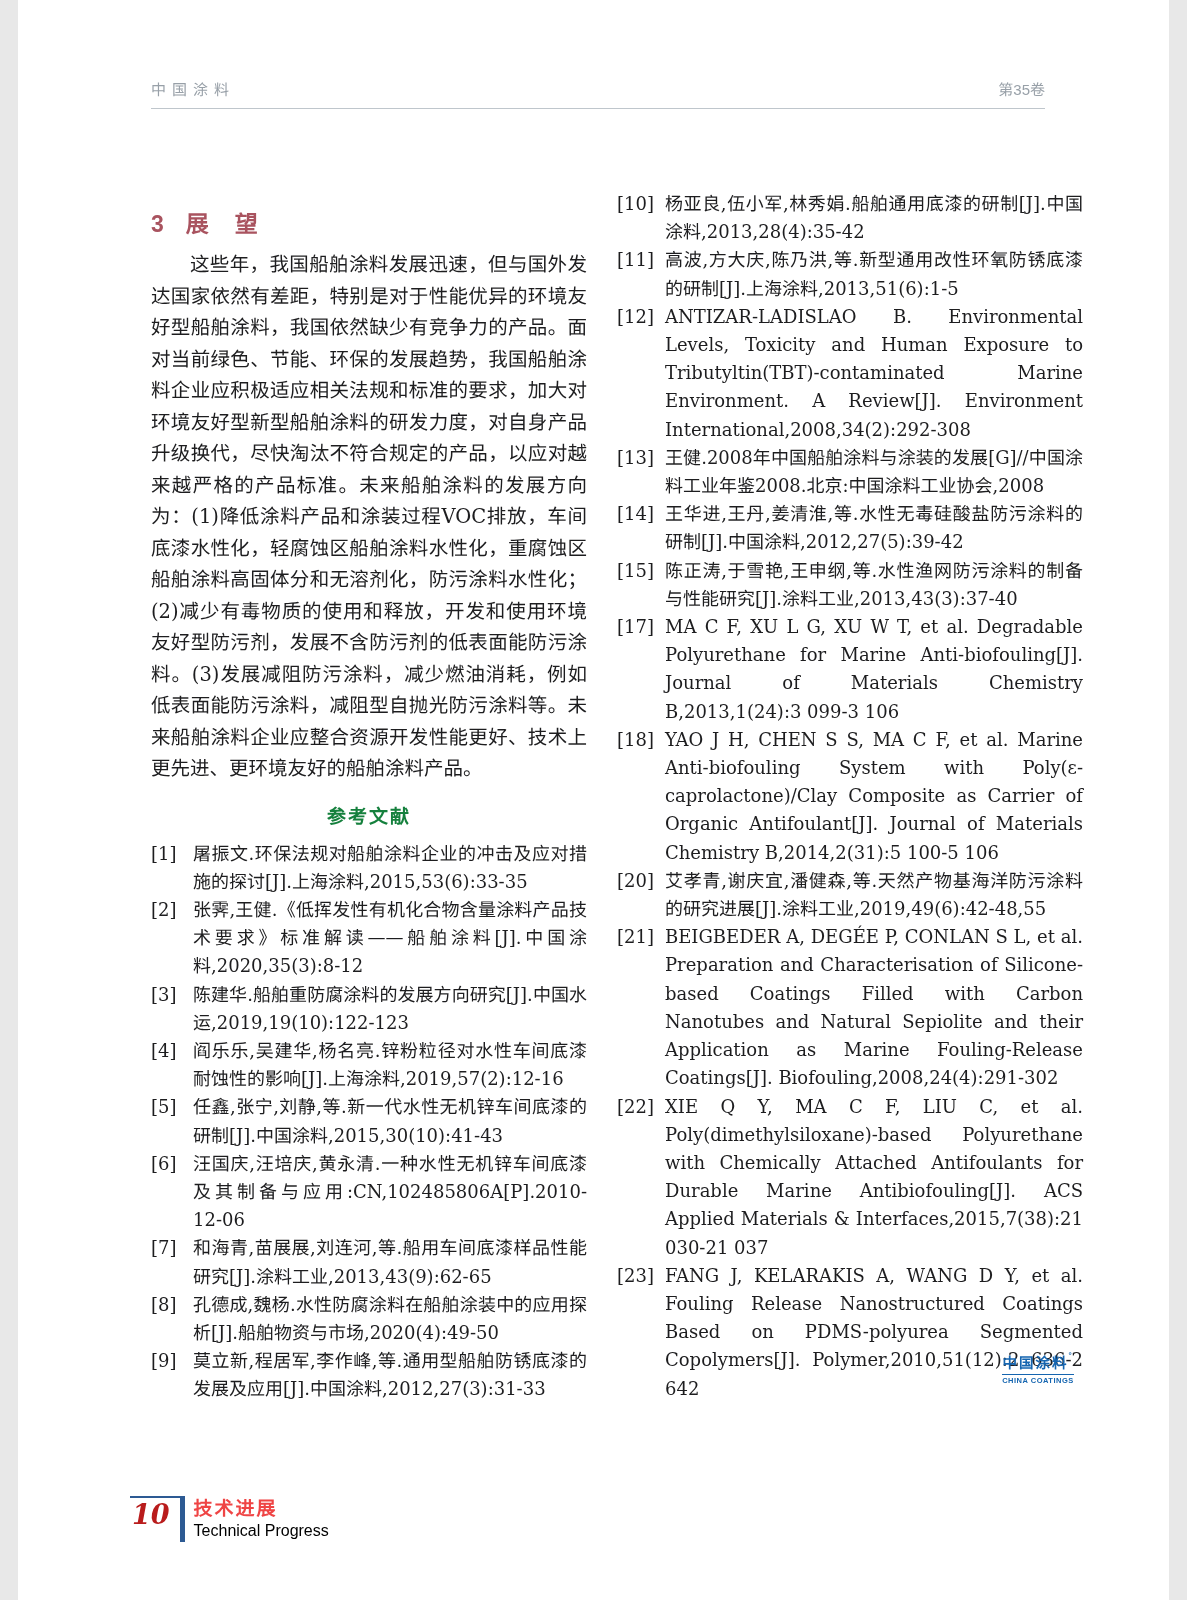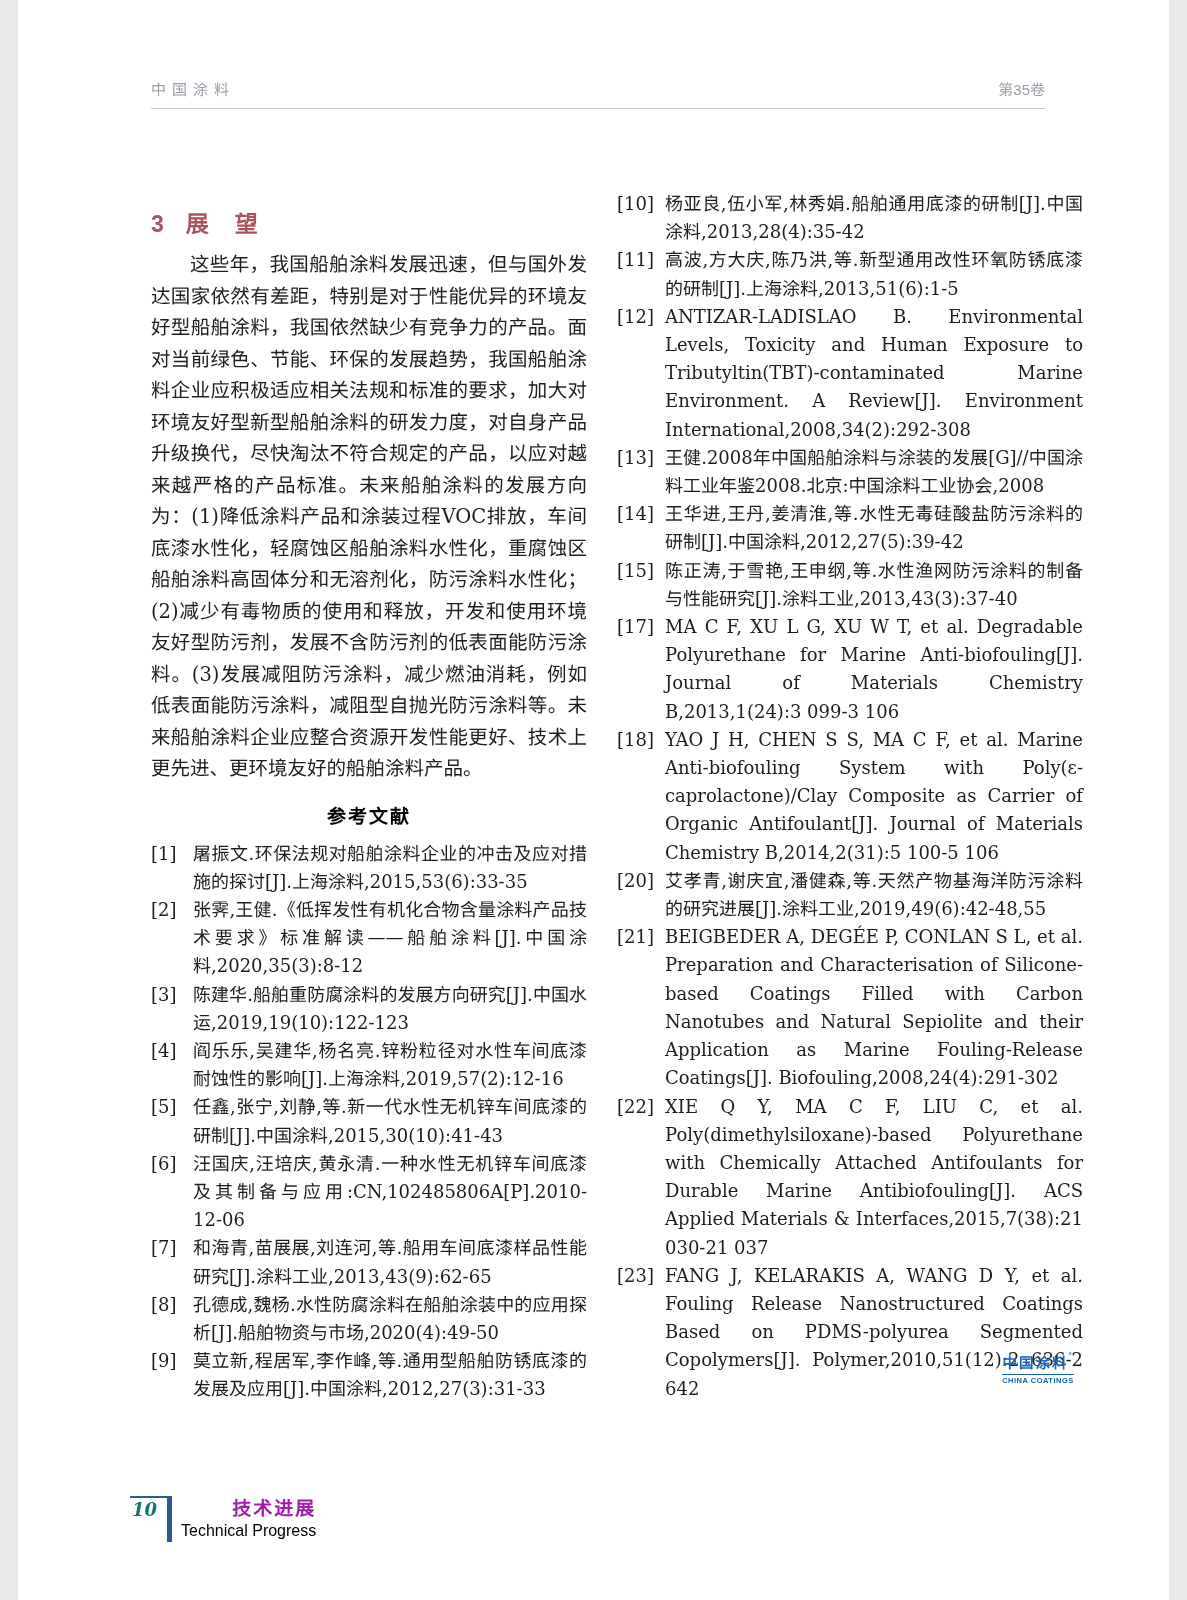--- a/index.html
+++ b/index.html
@@ -41,21 +41,21 @@
     font-family:"Liberation Sans","DejaVu Sans",sans-serif;
     font-weight:bold;font-size:23px;
     display:flex;align-items:baseline;
   }
   .sec-heading .num{margin-right:22px;}
   .sec-heading .ttl{letter-spacing:26px;}
   .refs-heading{
     text-align:center;font-weight:bold;font-size:19px;
     margin:16px 0 12px 0;
     font-family:"Liberation Sans","DejaVu Sans",sans-serif;
-    letter-spacing:2px;color:#000000;
+    letter-spacing:2px;color:#15803d;
   }
   .ref-list{display:block;}
   .ref{
     position:relative;
     font-size:18px;line-height:28.2px;text-align:justify;
   }
   .col-left .ref{padding-left:42px;}
   .col-right .ref{padding-left:48px;}
   .ref .num{position:absolute;left:0;top:0;}
   
@@ -71,27 +71,27 @@
     border-top:1.5px solid #1565b0;margin-top:2px;padding-top:1px;white-space:nowrap;
   }
   
   .footer{
     position:absolute;left:112px;top:1496px;
     display:flex;align-items:stretch;
     font-family:"Liberation Sans","DejaVu Sans",sans-serif;
   }
   .footer .pagenum{
     border-top:2.5px solid #2d5a93;
-    color:#0f766e;font-family:"DejaVu Serif","Liberation Serif",serif;
-    font-style:italic;font-weight:bold;font-size:18px;
+    color:#b91c1c;font-family:"DejaVu Serif","Liberation Serif",serif;
+    font-style:italic;font-weight:bold;font-size:27px;
     padding:3px 10px 6px 2px;line-height:1;
   }
   .footer .vbar{width:5px;background:#2d5a93;height:46px;}
   .footer .sec{padding-left:9px;padding-top:2px;}
-  .footer .sec-cn{font-size:19px;font-weight:bold;color:#a21caf;letter-spacing:2px;line-height:1.2;text-align:right;}
+  .footer .sec-cn{font-size:19px;font-weight:bold;color:#ef4444;letter-spacing:2px;line-height:1.2;}
   .footer .sec-en{font-size:16px;color:#000000;line-height:1.3;}
 </style>
 </head>
 <body>
 
 <div class="page">
 
   <div class="header">
     <span class="left">中国涂料</span>
     <span class="right">第35卷</span>

